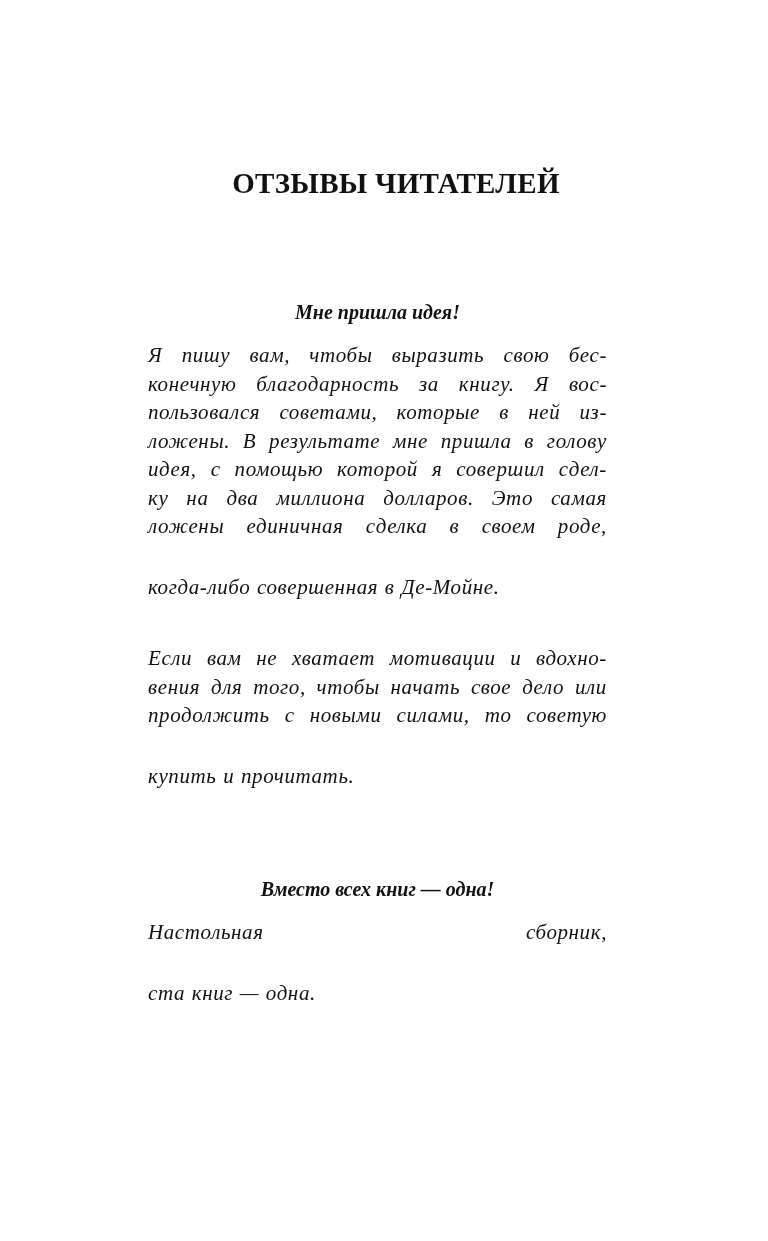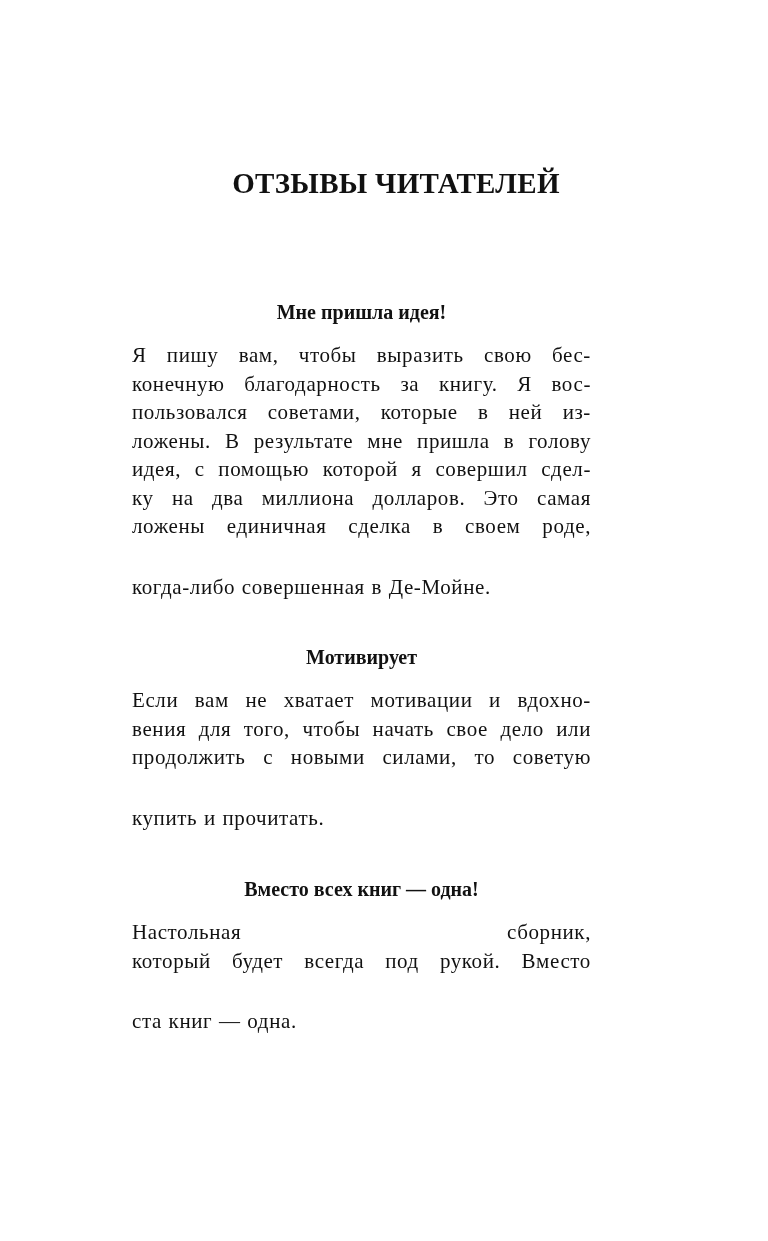--- a/index.html
+++ b/index.html
@@ -21,22 +21,23 @@
       left: 12px;
       width: 768px;
       text-align: center;
       font-size: 29px;
       font-weight: bold;
       letter-spacing: 0.3px;
       line-height: 36px;
     }
     .review {
       position: absolute;
-      left: 132px;
+      left: 148px;
       width: 459px;
+      font-style: italic;
     }
     .review-heading {
       text-align: center;
       font-weight: bold;
       font-size: 20px;
       line-height: 26px;
       margin: 0 0 16px 0;
     }
     .review-body {
       font-size: 21px;
@@ -129,21 +130,20 @@
     <div class="jline last">
         <span>когда-либо</span>
         <span>совершенная</span>
         <span>в</span>
         <span>Де-Мойне.</span>
       </div>
   </div>
 </section>
 
 <section class="review" id="review-2">
-  <h2 class="review-heading">Мотивирует</h2>
   <div class="review-body">
     <div class="jline">
         <span>Если</span>
         <span>вам</span>
         <span>не</span>
         <span>хватает</span>
         <span>мотивации</span>
         <span>и</span>
         <span>вдохно-</span>
       </div>
@@ -173,28 +173,20 @@
   </div>
 </section>
 
 <section class="review" id="review-3">
   <h2 class="review-heading">Вместо всех книг — одна!</h2>
   <div class="review-body">
     <div class="jline">
         <span>Настольная</span>
         <span>сборник,</span>
       </div>
-    <div class="jline">
-        <span>который</span>
-        <span>будет</span>
-        <span>всегда</span>
-        <span>под</span>
-        <span>рукой.</span>
-        <span>Вместо</span>
-      </div>
     <div class="jline last">
         <span>ста</span>
         <span>книг</span>
         <span>—</span>
         <span>одна.</span>
       </div>
   </div>
 </section>
 
 </body></html>

